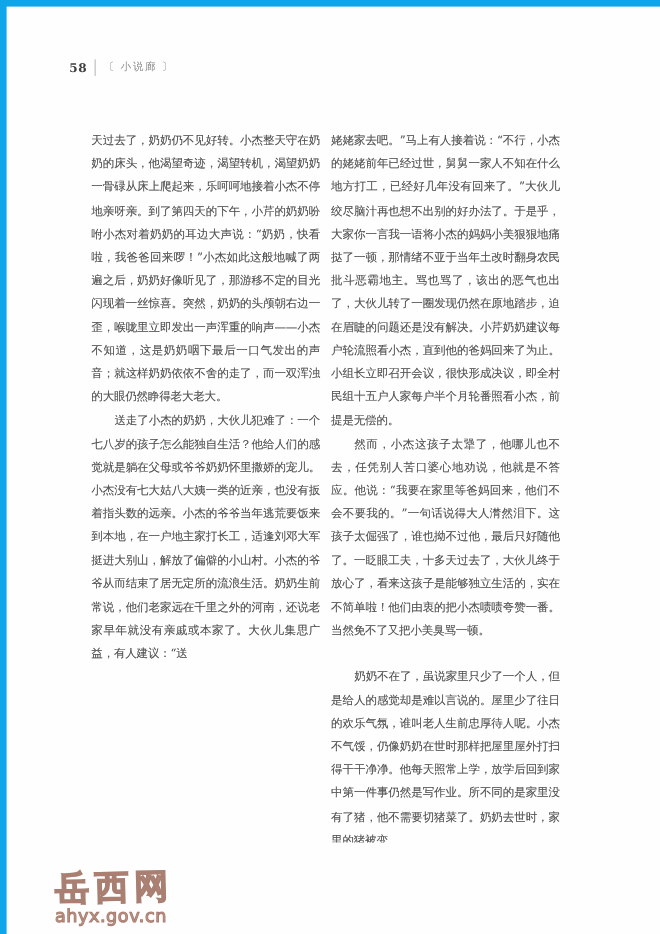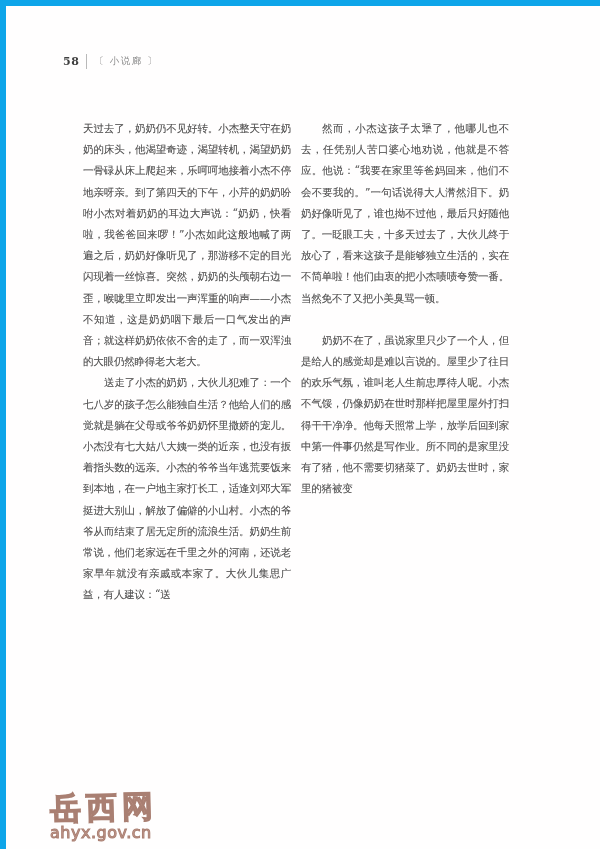--- a/index.html
+++ b/index.html
@@ -104,21 +104,22 @@
     <span class="head-divider"></span>
     <span class="section-title">〔 小说廊 〕</span>
   </div>
 
   <div class="columns">
     <div class="col">
       <p>天过去了，奶奶仍不见好转。小杰整天守在奶奶的床头，他渴望奇迹，渴望转机，渴望奶奶一骨碌从床上爬起来，乐呵呵地接着小杰不停地亲呀亲。到了第四天的下午，小芹的奶奶吩咐小杰对着奶奶的耳边大声说：“奶奶，快看啦，我爸爸回来啰！”小杰如此这般地喊了两遍之后，奶奶好像听见了，那游移不定的目光闪现着一丝惊喜。突然，奶奶的头颅朝右边一歪，喉咙里立即发出一声浑重的响声——小杰不知道，这是奶奶咽下最后一口气发出的声音；就这样奶奶依依不舍的走了，而一双浑浊的大眼仍然睁得老大老大。</p>
       <p class="p-indent">送走了小杰的奶奶，大伙儿犯难了：一个七八岁的孩子怎么能独自生活？他给人们的感觉就是躺在父母或爷爷奶奶怀里撒娇的宠儿。小杰没有七大姑八大姨一类的近亲，也没有扳着指头数的远亲。小杰的爷爷当年逃荒要饭来到本地，在一户地主家打长工，适逢刘邓大军挺进大别山，解放了偏僻的小山村。小杰的爷爷从而结束了居无定所的流浪生活。奶奶生前常说，他们老家远在千里之外的河南，还说老家早年就没有亲戚或本家了。大伙儿集思广益，有人建议：“送</p>
     </div>
     <div class="col">
-      <p class="p-indent">然而，小杰这孩子太犟了，他哪儿也不去，任凭别人苦口婆心地劝说，他就是不答应。他说：“我要在家里等爸妈回来，他们不会不要我的。”一句话说得大人潸然泪下。奶奶好像听见了，谁也拗不过他，最后只好随他了。一眨眼工夫，十多天过去了，大伙儿终于放心了，看来这孩子是能够独立生活的，实在不简单啦！他们由衷的把小杰啧啧夸赞一番。当然免不了又把小美臭骂一顿。</p>
+      <p>姥姥家去吧。”马上有人接着说：“不行，小杰的姥姥前年已经过世，舅舅一家人不知在什么地方打工，已经好几年没有回来了。”大伙儿绞尽脑汁再也想不出别的好办法了。于是乎，大家你一言我一语将小杰的妈妈小美狠狠地痛挞了一顿，那情绪不亚于当年土改时翻身农民批斗恶霸地主。骂也骂了，该出的恶气也出了，大伙儿转了一圈发现仍然在原地踏步，迫在眉睫的问题还是没有解决。小芹奶奶建议每户轮流照看小杰，直到他的爸妈回来了为止。小组长立即召开会议，很快形成决议，即全村民组十五户人家每户半个月轮番照看小杰，前提是无偿的。</p>
+      <p class="p-indent">然而，小杰这孩子太犟了，他哪儿也不去，任凭别人苦口婆心地劝说，他就是不答应。他说：“我要在家里等爸妈回来，他们不会不要我的。”一句话说得大人潸然泪下。这孩子太倔强了，谁也拗不过他，最后只好随他了。一眨眼工夫，十多天过去了，大伙儿终于放心了，看来这孩子是能够独立生活的，实在不简单啦！他们由衷的把小杰啧啧夸赞一番。当然免不了又把小美臭骂一顿。</p>
       <p class="p-indent para-gap">奶奶不在了，虽说家里只少了一个人，但是给人的感觉却是难以言说的。屋里少了往日的欢乐气氛，谁叫老人生前忠厚待人呢。小杰不气馁，仍像奶奶在世时那样把屋里屋外打扫得干干净净。他每天照常上学，放学后回到家中第一件事仍然是写作业。所不同的是家里没有了猪，他不需要切猪菜了。奶奶去世时，家里的猪被变</p>
     </div>
   </div>
 
   <div class="watermark">
     <div class="wm-name">岳西网</div>
     <div class="wm-url">ahyx.gov.cn</div>
   </div>
 
 </div>

